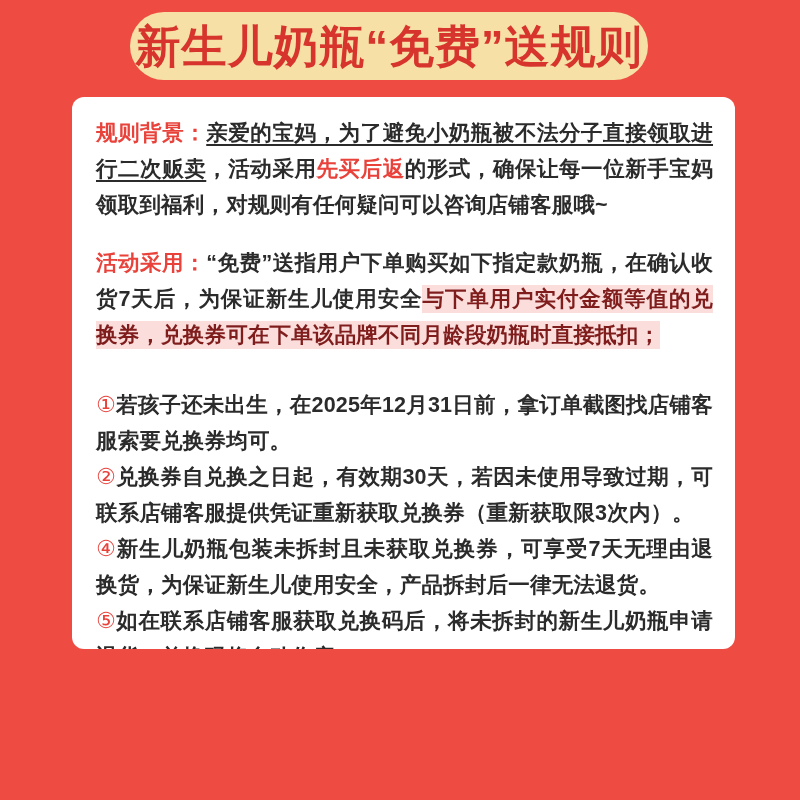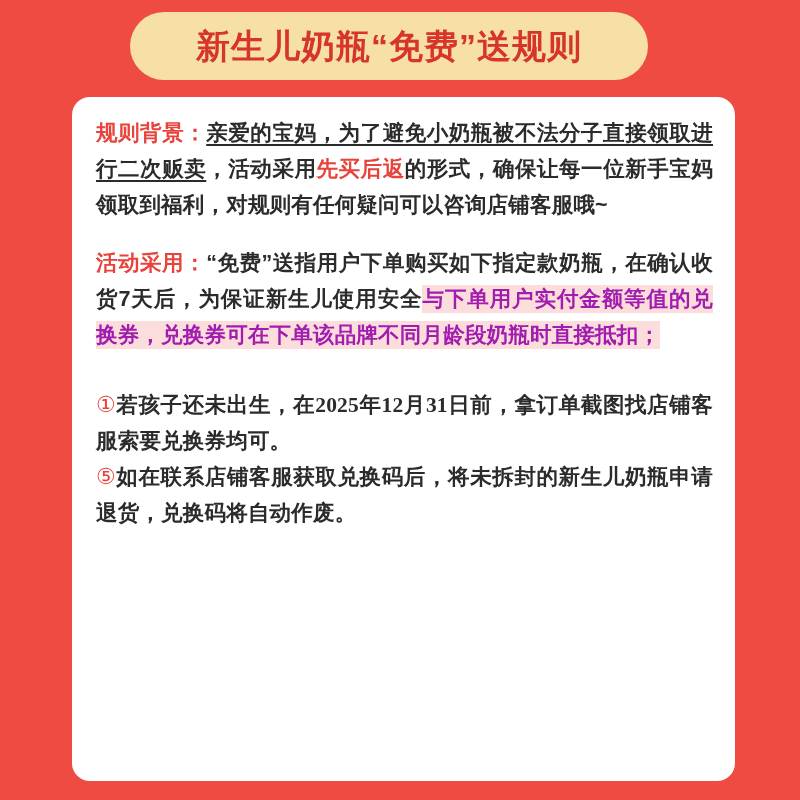--- a/index.html
+++ b/index.html
@@ -23,37 +23,37 @@
     width: 518px;
     height: 68px;
     background: #f6e0a6;
     border-radius: 34px;
     display: flex;
     align-items: center;
     justify-content: center;
     box-sizing: border-box;
   }
   .title-text {
-    font-size: 34px;
+    font-size: 45px;
     font-weight: bold;
     color: #d6342c;
     letter-spacing: 1px;
     line-height: 1;
     white-space: nowrap;
   }
 
   
   .card {
     position: absolute;
     left: 72px;
     top: 97px;
     width: 663px;
-    height: 684px;
+    height: 552px;
     background: #ffffff;
-    border-radius: 18px;
+    border-radius: 12px;
     box-sizing: border-box;
     padding: 18px 22px 10px 24px;
     overflow: hidden;
   }
 
   .para {
     font-size: 21.5px;
     line-height: 36px;
     color: #2b2b2b;
     font-weight: bold;
@@ -68,21 +68,21 @@
   }
   .underlined {
     text-decoration: underline;
     text-decoration-thickness: 1.5px;
     text-underline-offset: 4px;
   }
   .red-em {
     color: #e8423b;
   }
   .hl {
-    color: #a21caf;
+    color: #7f1d1d;
     background: #fbdedc;
     box-decoration-break: clone;
     -webkit-box-decoration-break: clone;
     padding: 2px 0;
     margin-top: 16px;
   }
 
   .rules {
     margin: 0;
     padding: 0;
@@ -90,21 +90,20 @@
     margin-top: 34px;
   }
   .rule-item {
     font-size: 21.5px;
     line-height: 36px;
     color: #2b2b2b;
     font-weight: bold;
     text-align: justify;
     text-justify: inter-ideograph;
     letter-spacing: 0.2px;
-    font-family: Liberation Serif, serif;
   }
   .rule-num {
     color: #e8423b;
     font-weight: normal;
     font-size: 22px;
   }
 </style>
 </head>
 <body>
 
@@ -114,16 +113,18 @@
 
 <div class="card">
 
   <div id="intro-sections">
       <p class="para"><span class="lbl-red">规则背景：</span><span class="underlined">亲爱的宝妈，为了避免小奶瓶被不法分子直接领取进行二次贩卖</span><span>，活动采用</span><span class="red-em">先买后返</span><span>的形式，确保让每一位新手宝妈领取到福利，对规则有任何疑问可以咨询店铺客服哦~</span></p>
       <p class="para"><span class="lbl-red">活动采用：</span><span>“免费”送指用户下单购买如下指定款奶瓶，在确认收货7天后，为保证新生儿使用安全</span><span class="hl">与下单用户实付金额等值的兑换券，兑换券可在下单该品牌不同月龄段奶瓶时直接抵扣；</span></p>
     </div>
 
   <ol class="rules" id="rules-list">
       <li class="rule-item"><span class="rule-num">①</span><span>若孩子还未出生，在2025年12月31日前，拿订单截图找店铺客服索要兑换券均可。</span></li>
+      <li class="rule-item"><span class="rule-num">②</span><span>兑换券自兑换之日起，有效期30天，若因未使用导致过期，可联系店铺客服提供凭证重新获取兑换券（重新获取限3次内）。</span></li>
+      <li class="rule-item"><span class="rule-num">④</span><span>新生儿奶瓶包装未拆封且未获取兑换券，可享受7天无理由退换货，为保证新生儿使用安全，产品拆封后一律无法退货。</span></li>
       <li class="rule-item"><span class="rule-num">⑤</span><span>如在联系店铺客服获取兑换码后，将未拆封的新生儿奶瓶申请退货，兑换码将自动作废。</span></li>
     </ol>
 
 </div>
 
 </body></html>

